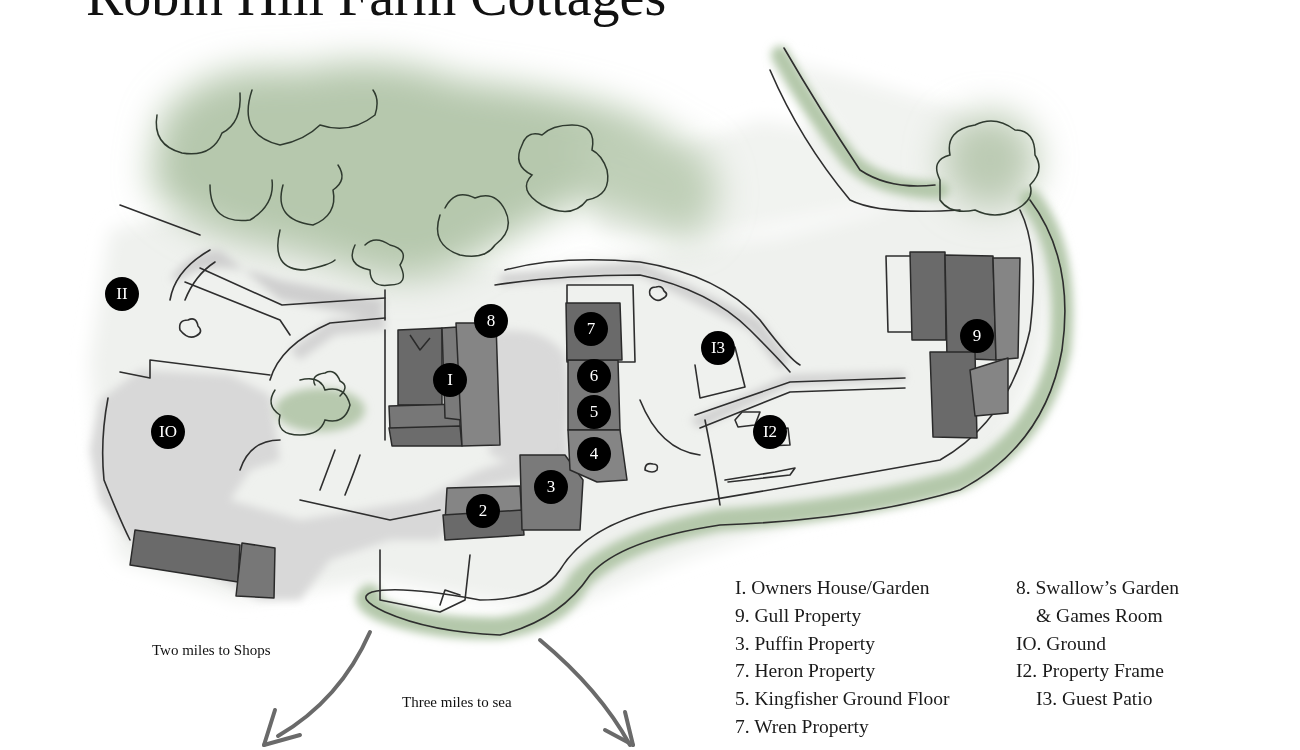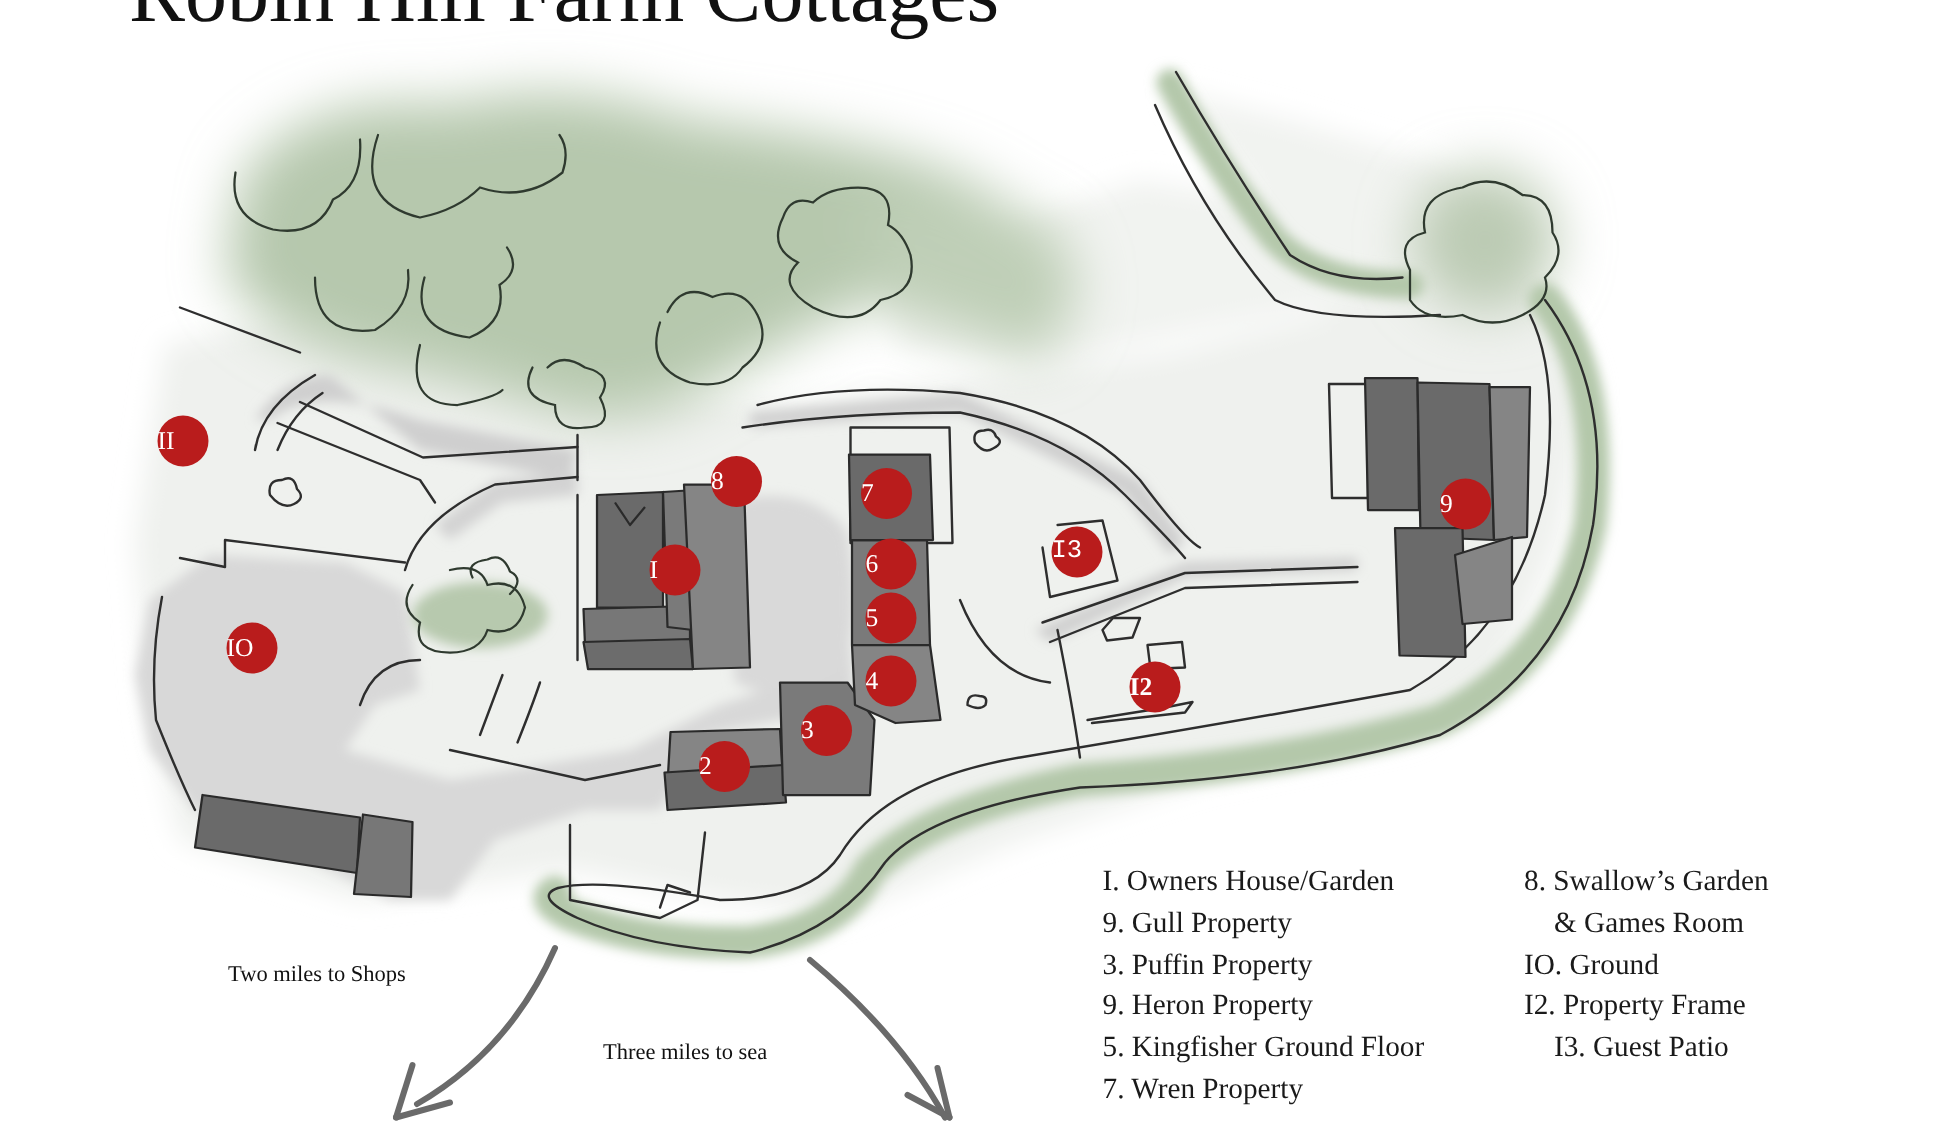--- a/index.html
+++ b/index.html
@@ -2,22 +2,22 @@
 <html><head>
 <meta charset="utf-8">
 <style>
   html, body { margin: 0; padding: 0; background: #ffffff; }
   body { width: 1300px; height: 750px; position: relative; overflow: hidden;
          font-family: "Liberation Serif", "DejaVu Serif", serif; color: #111; }
   .title { position: absolute; left: 86px; top: -34px; font-size: 56px; line-height: 60px;
            font-family: "Liberation Serif", serif; color: #111; white-space: nowrap; margin: 0; font-weight: normal; }
   svg.map { position: absolute; left: 0; top: 0; }
   .marker { position: absolute; width: 34px; height: 34px; border-radius: 50%;
-            background: #b91c1c; color: #fff; font-size: 17px; line-height: 34px;
-            transform: translate(-50%, -50%);
+            background: #000000; color: #fff; font-size: 17px; line-height: 34px;
+            text-align: center; transform: translate(-50%, -50%);
             font-family: "Liberation Serif", serif; }
   .dir-label { position: absolute; font-size: 15px; color: #111; white-space: nowrap; }
   .legend { position: absolute; font-size: 19.5px; line-height: 27.8px; color: #1a1a1a; }
   .legend .item { white-space: nowrap; }
   .legend .indent { padding-left: 20px; }
 </style>
 </head>
 <body>
 
 <h1 class="title">Robin Hill Farm Cottages</h1>
@@ -170,31 +170,31 @@
 <div class="marker" style="left:483px; top:511px;">2</div>
 <div class="marker" style="left:551px; top:487px;">3</div>
 <div class="marker" style="left:594px; top:454px;">4</div>
 <div class="marker" style="left:594px; top:412px;">5</div>
 <div class="marker" style="left:594px; top:376px;">6</div>
 <div class="marker" style="left:591px; top:329px;">7</div>
 <div class="marker" style="left:491px; top:321px;">8</div>
 <div class="marker" style="left:977px; top:336px;">9</div>
 <div class="marker" style="left:168px; top:432px;">IO</div>
 <div class="marker" style="left:122px; top:294px;">II</div>
-<div class="marker" style="left:770px; top:458px;font-weight:bold;">I2</div>
-<div class="marker" style="left:718px; top:368px;font-family:Liberation Mono, monospace;">I3</div>
+<div class="marker" style="left:770px; top:432px;">I2</div>
+<div class="marker" style="left:718px; top:348px;">I3</div>
 
 <div class="dir-label" style="left:152px; top:642px;">Two miles to Shops</div>
 <div class="dir-label" style="left:402px; top:694px;">Three miles to sea</div>
 
 <div class="legend" style="left:735px; top:574px;">
   <div class="item">I. Owners House/Garden</div>
   <div class="item">9. Gull Property</div>
   <div class="item">3. Puffin Property</div>
-  <div class="item">9. Heron Property</div>
+  <div class="item">7. Heron Property</div>
   <div class="item">5. Kingfisher Ground Floor</div>
   <div class="item">7. Wren Property</div>
 </div>
 <div class="legend" style="left:1016px; top:574px;">
   <div class="item">8. Swallow’s Garden</div>
   <div class="item indent">&amp; Games Room</div>
   <div class="item">IO. Ground</div>
   <div class="item">I2. Property Frame</div>
   <div class="item indent">I3. Guest Patio</div>
 </div>

